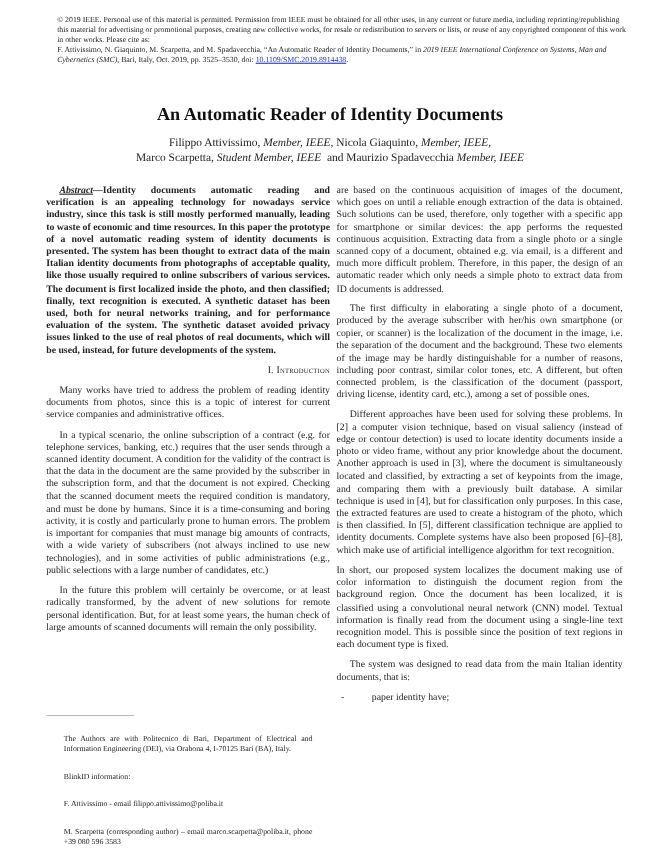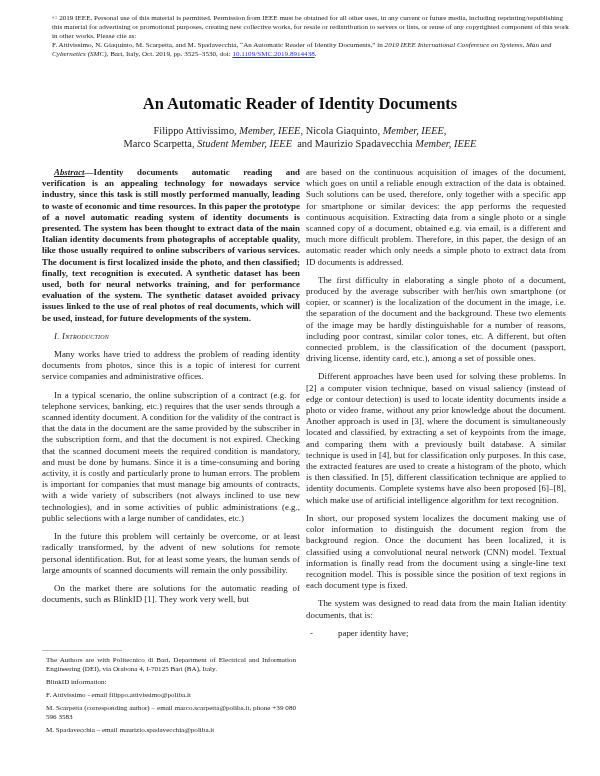--- a/index.html
+++ b/index.html
@@ -25,32 +25,32 @@
   .col {
     position: absolute; width: 258px; font-size: 8.9px; line-height: 11.2px;
     text-align: justify; color: #222;
   }
   .col p { margin: 0 0 7px 0; text-indent: 12px; }
   .col-left { left: 42px; top: 167px; }
   .col-right { left: 306px; top: 167px; width: 260px; }
   .abstract { font-weight: bold; text-indent: 12px; margin: 0 0 5px 0; text-align: justify; }
   .abstract i { font-weight: bold; font-style: italic; text-decoration: underline; }
   .section {
-    text-align: left; margin: 4px 0 6px 0; font-size: 8.9px; text-indent: 0;
-    font-variant: small-caps; letter-spacing: 0.2px; font-style: italic;
+    text-align: right; margin: 4px 0 6px 0; font-size: 8.9px; text-indent: 0;
+    font-variant: small-caps; letter-spacing: 0.2px;
   }
   .footnote-rule {
     position: absolute; left: 42px; top: 650px; width: 80px; height: 0;
     border-top: 0.5px solid #bbb;
   }
   .footnotes {
     position: absolute; left: 42px; top: 652px; width: 258px;
     font-size: 7.1px; line-height: 9px; color: #222; text-align: justify;
   }
-  .footnotes div { margin: 4px; }
+  .footnotes div { margin: 16px; }
   .list-item { text-indent: 0 !important; padding-left: 4px; }
   .list-item .dash { display: inline-block; width: 28px; }
 </style>
 </head>
 <body>
 
 <div class="notice">
   <span>© 2019 IEEE. Personal use of this material is permitted. Permission from IEEE must be obtained for all other uses, in any current or future media, including reprinting/republishing this material for advertising or promotional purposes, creating new collective works, for resale or redistribution to servers or lists, or reuse of any copyrighted component of this work in other works. Please cite as:</span><br>
   <span>F. Attivissimo, N. Giaquinto, M. Scarpetta, and M. Spadavecchia, “An Automatic Reader of Identity Documents,” in </span><i>2019 IEEE International Conference on Systems, Man and Cybernetics (SMC)</i><span>, Bari, Italy, Oct. 2019, pp. 3525–3530, doi: </span><a>10.1109/SMC.2019.8914438</a><span>.</span>
 </div>
@@ -60,22 +60,21 @@
 <div class="authors">
   <span>Filippo Attivissimo, </span><i>Member, IEEE,</i><span> Nicola Giaquinto, </span><i>Member, IEEE,</i><br>
   <span>Marco Scarpetta, </span><i>Student Member, IEEE</i><span style="white-space:pre">  and Maurizio Spadavecchia </span><i>Member, IEEE</i>
 </div>
 
 <div class="col col-left">
   <p class="abstract"><i>Abstract</i><span>—Identity documents automatic reading and verification is an appealing technology for nowadays service industry, since this task is still mostly performed manually, leading to waste of economic and time resources. In this paper the prototype of a novel automatic reading system of identity documents is presented. The system has been thought to extract data of the main Italian identity documents from photographs of acceptable quality, like those usually required to online subscribers of various services. The document is first localized inside the photo, and then classified; finally, text recognition is executed. A synthetic dataset has been used, both for neural networks training, and for performance evaluation of the system. The synthetic dataset avoided privacy issues linked to the use of real photos of real documents, which will be used, instead, for future developments of the system.</span></p>
   <p class="section">I. Introduction</p>
   <p>Many works have tried to address the problem of reading identity documents from photos, since this is a topic of interest for current service companies and administrative offices.</p>
   <p>In a typical scenario, the online subscription of a contract (e.g. for telephone services, banking, etc.) requires that the user sends through a scanned identity document. A condition for the validity of the contract is that the data in the document are the same provided by the subscriber in the subscription form, and that the document is not expired. Checking that the scanned document meets the required condition is mandatory, and must be done by humans. Since it is a time-consuming and boring activity, it is costly and particularly prone to human errors. The problem is important for companies that must manage big amounts of contracts, with a wide variety of subscribers (not always inclined to use new technologies), and in some activities of public administrations (e.g., public selections with a large number of candidates, etc.)</p>
-  <p>In the future this problem will certainly be overcome, or at least radically transformed, by the advent of new solutions for remote personal identification. But, for at least some years, the human sends of large amounts of scanned documents will remain the only possibility.</p>
-  <p>On the market there are solutions for the automatic reading of documents, such as BlinkID [1]. They work very well, but</p>
+  <p>In the future this problem will certainly be overcome, or at least radically transformed, by the advent of new solutions for remote personal identification. But, for at least some years, the human check of large amounts of scanned documents will remain the only possibility.</p>
 </div>
 
 <div class="footnote-rule"></div>
 <div class="footnotes">
   <div>The Authors are with Politecnico di Bari, Department of Electrical and Information Engineering (DEI), via Orabona 4, I-70125 Bari (BA), Italy.</div>
   <div>BlinkID information:</div>
   <div>F. Attivissimo - email filippo.attivissimo@poliba.it</div>
   <div>M. Scarpetta (corresponding author) – email marco.scarpetta@poliba.it, phone +39 080 596 3583</div>
   <div>M. Spadavecchia – email maurizio.spadavecchia@poliba.it</div>
 </div>

